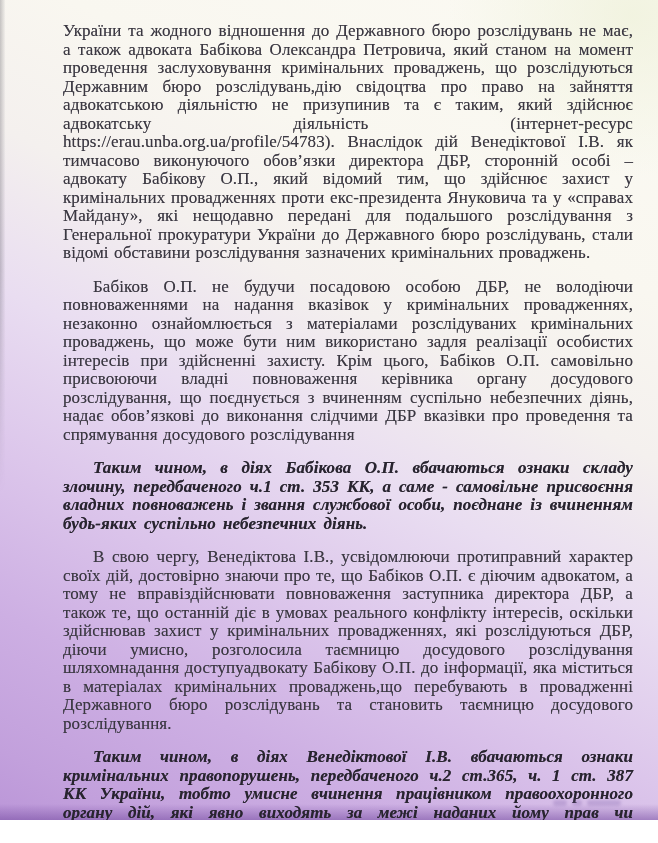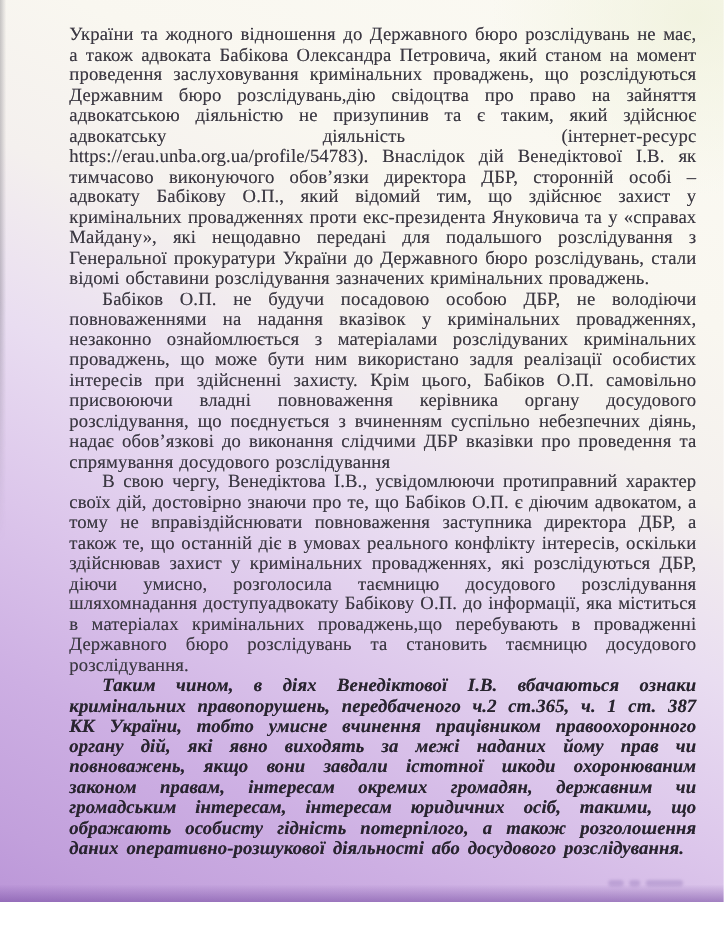--- a/index.html
+++ b/index.html
@@ -53,21 +53,21 @@
     margin: 0;
     font-size: 17px;
     line-height: 18.5px;
     text-align: justify;
     color: #3b3842;
     word-spacing: 0.06em;
     letter-spacing: 0.1px;
     text-shadow: 0 0 0.5px rgba(59,56,66,0.55);
   }
   .para + .para {
-    margin-top: 0;
+    margin-top: 15px;
   }
   .para.indent {
     text-indent: 30px;
   }
   .para.emphasis {
     font-weight: 700;
     font-style: italic;
     color: #28242f;
     word-spacing: 0.16em;
     text-shadow: 0 0 0.5px rgba(40,36,47,0.6);
@@ -98,20 +98,21 @@
 <body>
 
 <div class="page">
   <div class="left-edge"></div>
   <div class="bottom-edge"></div>
 
   <div class="doc-body">
 
   <p class="para normal">України та жодного відношення до Державного бюро розслідувань не має, а також адвоката Бабікова Олександра Петровича, який станом на момент проведення заслуховування кримінальних проваджень, що розслідуються  Державним бюро розслідувань,дію свідоцтва про право на зайняття адвокатською діяльністю не призупинив та є таким, який здійснює адвокатську діяльність (інтернет-ресурс https://erau.unba.org.ua/profile/54783).  Внаслідок дій Венедіктової І.В. як тимчасово виконуючого обов’язки директора ДБР, сторонній особі – адвокату Бабікову О.П., який відомий тим, що здійснює захист у кримінальних провадженнях проти екс-президента Януковича та у «справах Майдану», які нещодавно передані для подальшого розслідування з Генеральної прокуратури України до Державного бюро розслідувань, стали відомі обставини розслідування зазначених кримінальних проваджень.</p>
       <p class="para normal indent">Бабіков О.П. не будучи посадовою особою ДБР, не володіючи повноваженнями на надання вказівок у кримінальних провадженнях,  незаконно ознайомлюється з матеріалами розслідуваних кримінальних проваджень, що може бути ним використано задля реалізації особистих інтересів при здійсненні захисту. Крім цього, Бабіков О.П. самовільно присвоюючи владні повноваження керівника органу досудового розслідування, що поєднується з вчиненням суспільно небезпечних діянь, надає обов’язкові до виконання слідчими ДБР вказівки про проведення та спрямування  досудового розслідування</p>
+      <p class="para emphasis indent">Таким чином, в діях Бабікова О.П. вбачаються ознаки складу злочину, передбаченого ч.1 ст. 353 КК, а саме - самовільне присвоєння владних повноважень і звання службової особи, поєднане із вчиненням будь-яких суспільно небезпечних діянь.</p>
       <p class="para normal indent">В свою чергу, Венедіктова І.В., усвідомлюючи протиправний характер своїх дій, достовірно знаючи про те, що Бабіков О.П. є діючим адвокатом, а тому не вправіздійснювати повноваження заступника директора ДБР, а також те, що останній діє в умовах реального конфлікту інтересів, оскільки здійснював захист у кримінальних провадженнях, які розслідуються ДБР, діючи умисно, розголосила таємницю досудового розслідування шляхомнадання доступуадвокату Бабікову О.П. до інформації, яка міститься в матеріалах кримінальних проваджень,що перебувають в провадженні Державного бюро розслідувань та становить таємницю досудового розслідування.</p>
       <p class="para emphasis indent">Таким чином, в діях Венедіктової І.В. вбачаються ознаки кримінальних правопорушень, передбаченого ч.2 ст.365, ч. 1 ст. 387 КК України, тобто умисне вчинення працівником правоохоронного органу дій, які явно виходять за межі наданих йому прав чи повноважень, якщо вони завдали істотної шкоди охоронюваним законом правам, інтересам окремих громадян, державним чи громадським інтересам, інтересам юридичних осіб, такими, що ображають особисту гідність потерпілого, а також розголошення даних оперативно-розшукової діяльності або досудового розслідування.</p>
     </div>
 
   <div class="faint-mark">
     <i></i>
       <i></i>
       <i></i>
   </div>
 </div>

